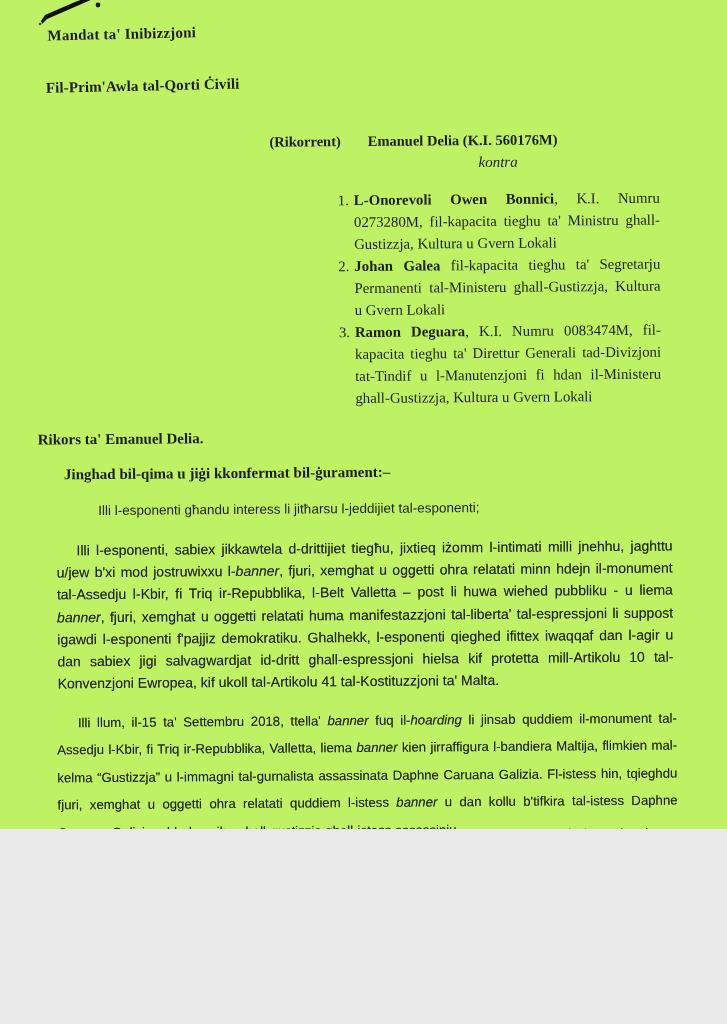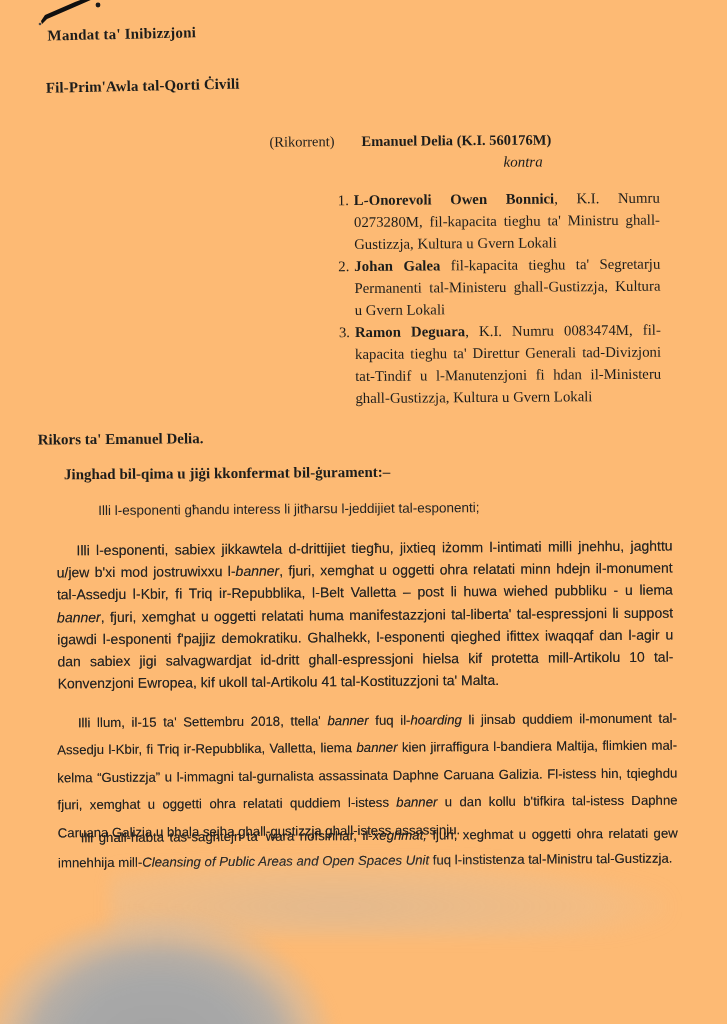--- a/index.html
+++ b/index.html
@@ -1,41 +1,41 @@
 <!DOCTYPE html>
 <html><head>
 <meta charset="utf-8">
 <style>
   html,body{margin:0;padding:0;background:#e9e9e9;}
   .page{
     position:relative;
-    width:727px;height:1024px;
-    background:#fdba74;
+    width:727px;height:829px;
+    background:#bef264;
     overflow:hidden;
     font-family:"Liberation Serif", serif;
     color:#1d1d1b;
   }
   .doc{position:absolute;inset:0;transform:rotate(-0.45deg);transform-origin:360px 480px;}
   .serif{font-family:"Liberation Serif", serif;}
   .sans{font-family:"Liberation Sans", sans-serif;color:#232323;}
 
   .title{
     position:absolute;left:51px;top:24px;
     font-size:15px;font-weight:bold;letter-spacing:.2px;
     transform:rotate(-0.8deg);
   }
   .court{
     position:absolute;left:49px;top:76px;
     font-size:15px;font-weight:bold;letter-spacing:.1px;
     transform:rotate(-0.8deg);
   }
   .party-row{position:absolute;left:272px;top:133px;font-size:14.5px;white-space:nowrap;}
-  .rik-label{font-weight:normal;}
+  .rik-label{font-weight:bold;}
   .rik-name{font-weight:bold;margin-left:27px;}
-  .kontra{position:absolute;left:481px;top:155px;font-size:15px;font-style:italic;margin-left:25px;}
+  .kontra{position:absolute;left:481px;top:155px;font-size:15px;font-style:italic;}
 
   .respondents{
     position:absolute;left:340px;top:189px;width:322px;
     margin:0;padding:0;list-style:none;
     font-size:14.8px;line-height:22px;
   }
   .respondent{display:flex;align-items:flex-start;}
   .respondent .num{flex:none;width:16px;}
   .respondent .resp-text{flex:1;text-align:justify;}
 

